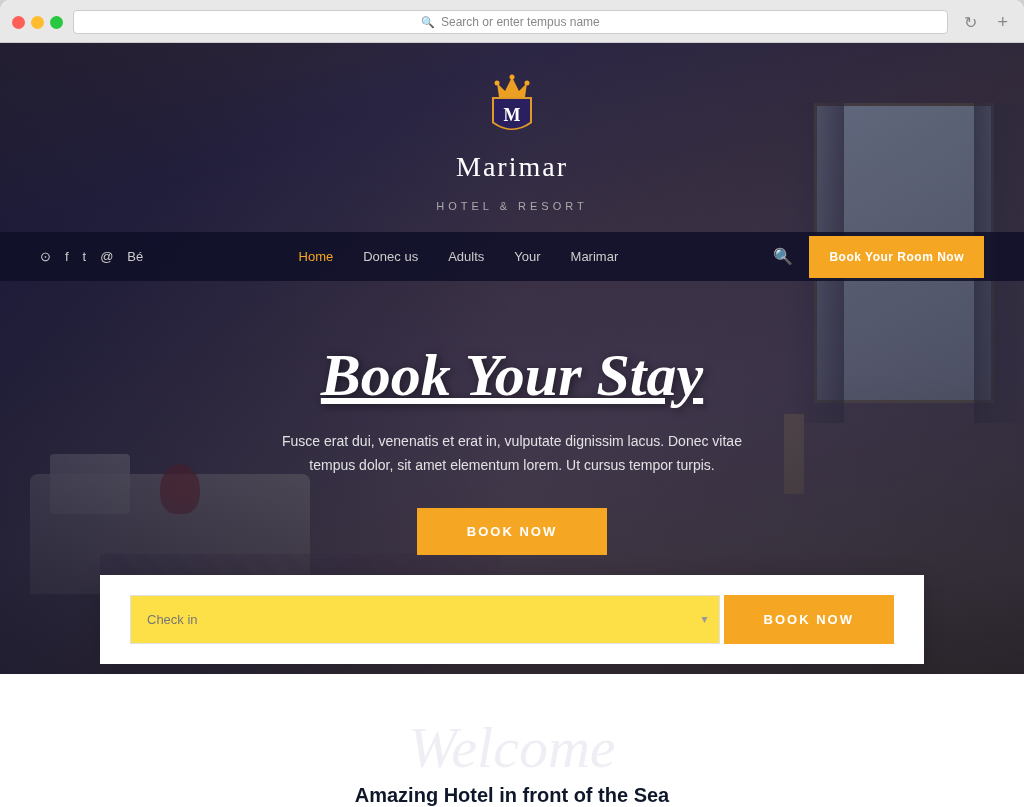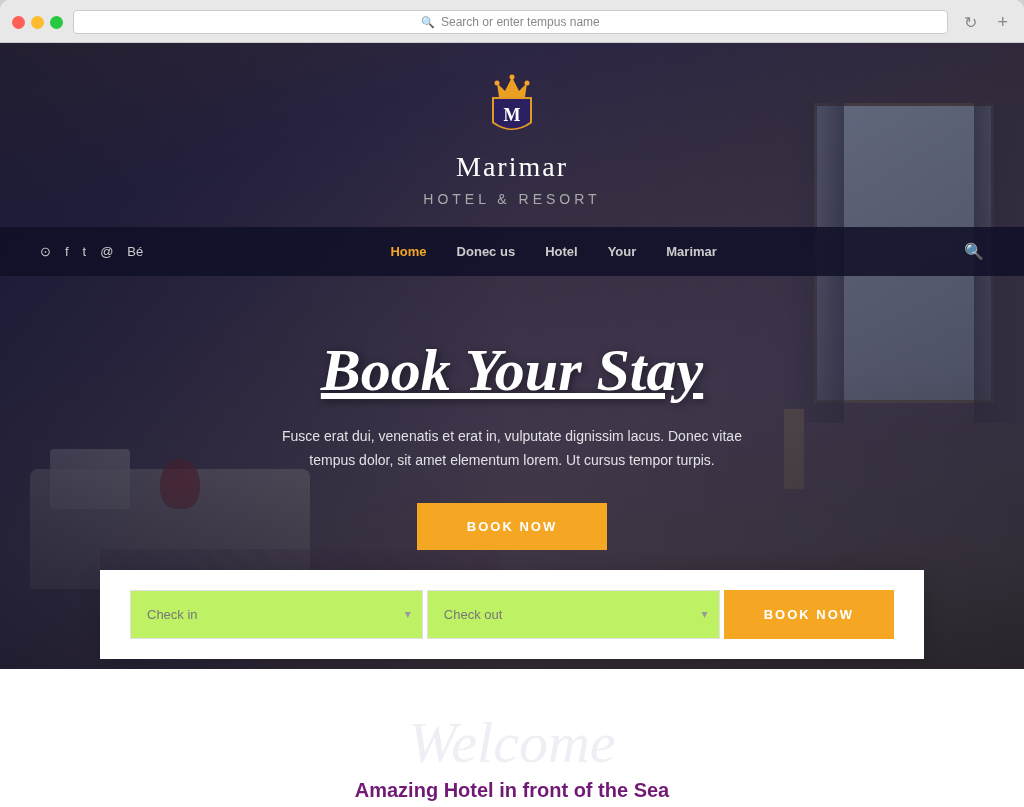--- a/index.html
+++ b/index.html
@@ -228,23 +228,23 @@
     }
     .logo-title {
       color: #fff;
       font-size: 28px;
       font-weight: 300;
       letter-spacing: 2px;
       font-family: Georgia, serif;
     }
     .logo-subtitle {
       color: #aaa;
-      font-size: 14px;
+      font-size: 11px;
       letter-spacing: 4px;
-      margin-top: 8px;
+      margin-top: 17px;
     }
 
     
     .navbar {
       position: relative;
       z-index: 10;
       background: rgba(15,15,40,0.85);
       display: flex;
       align-items: center;
       padding: 0 40px;
@@ -260,21 +260,20 @@
       font-size: 13px;
       text-decoration: none;
       cursor: pointer;
     }
     .nav-menu {
       display: flex;
       gap: 30px;
       align-items: center;
       margin: 0 auto;
       padding: 15px 0;
-      font-weight: bold;
     }
     .nav-item {
       color: #ccc;
       font-size: 13px;
       cursor: pointer;
       text-decoration: none;
       padding: 2px 0;
     }
     .nav-item.active {
       color: #f5a623;
@@ -354,21 +353,21 @@
       transform: translateY(-10px);
     }
     .booking-select-wrapper {
       flex: 1;
       position: relative;
       margin-right: 4px;
     }
     .booking-select-wrapper select {
       width: 100%;
       border: 1px solid #e0e0e0;
-      background: #bef264;
+      background: #fde047;
       padding: 16px 30px 16px 16px;
       font-size: 13px;
       color: #777;
       cursor: pointer;
       appearance: none;
       -webkit-appearance: none;
     }
     .booking-select-wrapper::after {
       content: '▾';
       position: absolute;
@@ -409,21 +408,21 @@
       transform: translateX(-50%);
       white-space: nowrap;
       pointer-events: none;
     }
     .welcome-container {
       position: relative;
       overflow: hidden;
     }
     .welcome-subtitle {
       font-size: 20px;
-      color: #701a75;
+      color: #0f172a;
       font-weight: 600;
       margin-top: 10px;
       position: relative;
       z-index: 2;
     }
   </style>
 </head>
 <body>
 
 <div class="browser-window">
@@ -487,53 +486,46 @@
           <span class="social-link">⊙</span>
           <span class="social-link">f</span>
           <span class="social-link">t</span>
           <span class="social-link">@</span>
           <span class="social-link">Bé</span>
         </div>
 
         <div class="nav-menu">
           <a class="nav-item active">Home</a>
           <a class="nav-item">Donec us</a>
-          <a class="nav-item">Hotel</a>
+          <a class="nav-item">Adults</a>
           <a class="nav-item">Your</a>
           <a class="nav-item">Marimar</a>
         </div>
 
         <div class="nav-right">
           <button class="search-nav-btn">🔍</button>
+          <button class="book-now-nav-btn">Book Your Room Now</button>
         </div>
       </nav>
 
       <div class="hero-content">
         <h1 class="hero-title">Book Your Stay</h1>
         <p class="hero-subtitle">Fusce erat dui, venenatis et erat in, vulputate dignissim lacus. Donec vitae tempus dolor, sit amet elementum lorem. Ut cursus tempor turpis.</p>
         <button class="book-now-hero-btn">BOOK NOW</button>
       </div>
 
       <div class="booking-bar">
         <div class="booking-select-wrapper">
           <select>
             <option>Check in</option>
             <option>Jan 2024</option>
             <option>Feb 2024</option>
             <option>Mar 2024</option>
           </select>
         </div>
-        <div class="booking-select-wrapper">
-          <select>
-            <option>Check out</option>
-            <option>Jan 2024</option>
-            <option>Feb 2024</option>
-            <option>Mar 2024</option>
-          </select>
-        </div>
         <button class="book-now-bar-btn">BOOK NOW</button>
       </div>
     </div>
 
     <div class="welcome-section">
       <div class="welcome-container">
         <div style="height: 60px; position: relative;">
           <div class="welcome-watermark">Welcome</div>
         </div>
         <h2 class="welcome-subtitle">Amazing Hotel in front of the Sea</h2>

